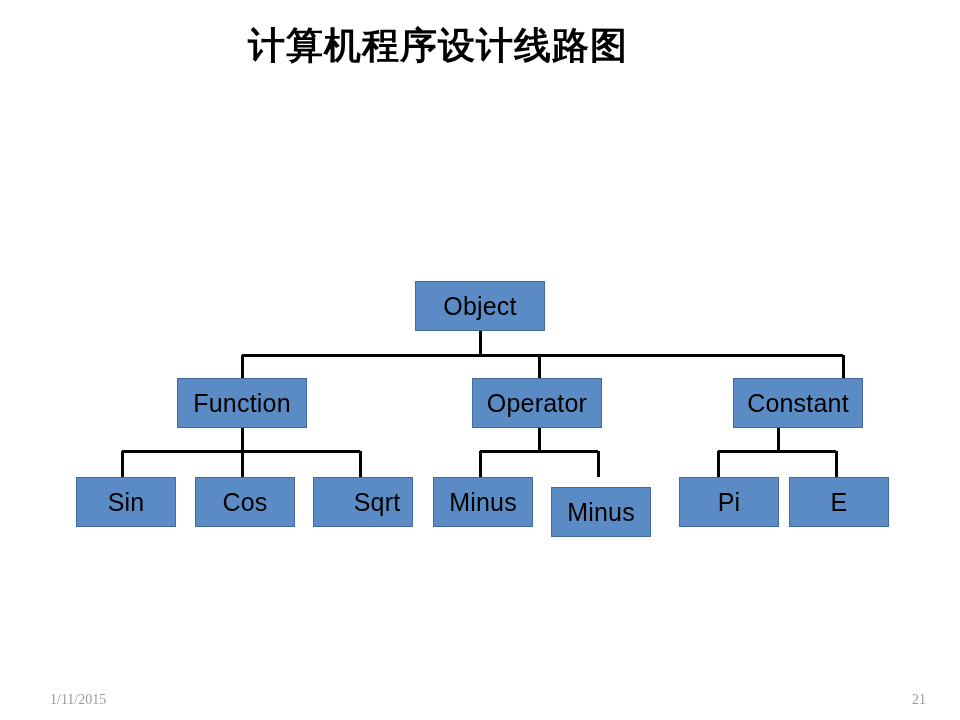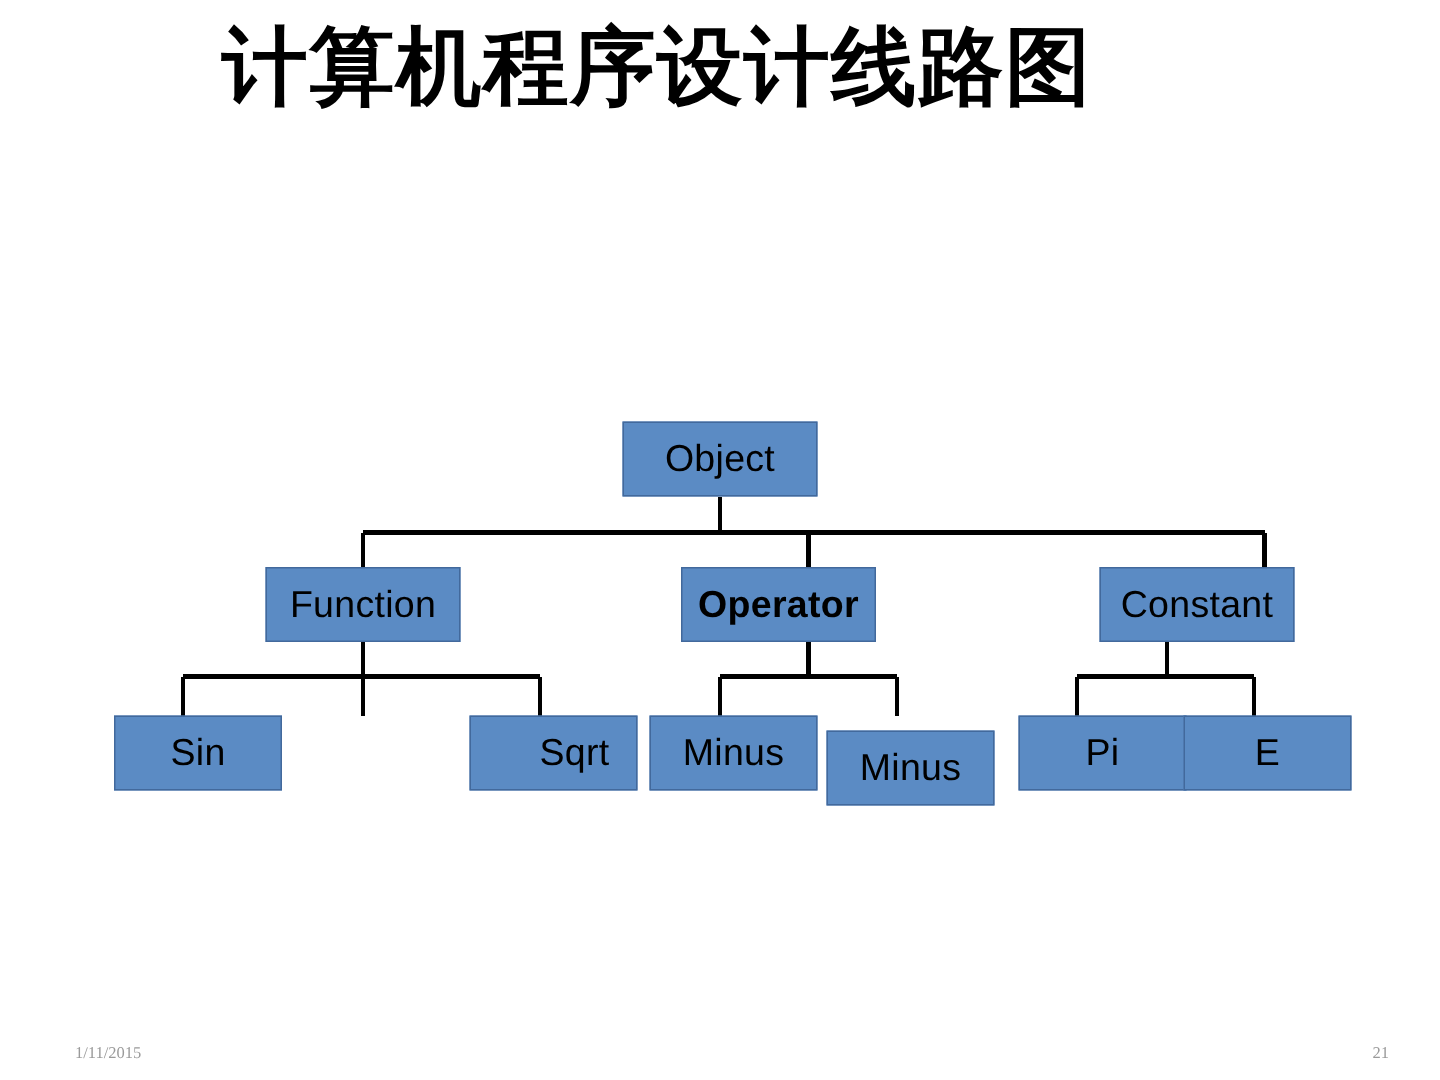--- a/index.html
+++ b/index.html
@@ -18,21 +18,21 @@
 
   
   #slide-title {
     position: absolute;
     left: 0;
     top: 10px;
     width: 876px;
     text-align: center;
     font-family: "Liberation Serif", "DejaVu Serif", serif;
     font-weight: bold;
-    font-size: 57px;
+    font-size: 37px;
     line-height: 72px;
     letter-spacing: 1px;
     color: #000000;
     white-space: nowrap;
   }
 
   
   #diagram {
     position: absolute;
     left: 0;
@@ -59,28 +59,28 @@
     align-items: center;
     justify-content: center;
     font-family: "Liberation Sans", sans-serif;
     font-size: 25px;
     line-height: 1;
     letter-spacing: 0.2px;
     white-space: nowrap;
   }
   .node.root   { width: 130px; height: 50px; }
   .node.branch { width: 130px; height: 50px; }
-  .node.leaf   { width:  112px; height: 50px; }
+  .node.leaf   { width:  100px; height: 50px; }
 
   
   .footer-text {
     position: absolute;
     bottom: 12px;
     font-family: "Liberation Serif", "DejaVu Serif", serif;
-    font-size: 11px;
+    font-size: 14px;
     color: #9a9a9a;
     white-space: nowrap;
   }
   #footer-date { left: 50px; }
   #footer-page { right: 34px; }
 </style>
 </head>
 <body>
 
 <div id="slide">
@@ -112,24 +112,25 @@
         <path d="M778,428 L778,451"></path>
         <path d="M718,451 L836,451"></path>
         <path d="M718,451 L718,477"></path>
         <path d="M836,451 L836,477"></path>
       </g>
     </svg>
 
     <div class="node branch" style="left:177px; top:378px;">Function</div>
 
     <div class="node root" style="left:415px; top:281px;">Object</div>
-    <div class="node branch" style="left:454px; top:378px;font-weight:bold;">Operator</div>
+    <div class="node branch" style="left:472px; top:378px;">Operator</div>
     <div class="node branch" style="left:714px; top:378px;margin-left:19px;">Constant</div>
 
     <div class="node leaf" style="left:76px; top:477px;">Sin</div>
+    <div class="node leaf" style="left:195px; top:477px;">Cos</div>
     <div class="node leaf" style="left:313px; top:477px;padding-left:28px;">Sqrt</div>
     <div class="node leaf" style="left:433px; top:477px;">Minus</div>
     <div class="node leaf" style="left:551px; top:477px;margin-top:10px;">Minus</div>
     <div class="node leaf" style="left:679px; top:477px;">Pi</div>
     <div class="node leaf" style="left:789px; top:477px;">E</div>
 
   </div>
 
   <div id="footer-date" class="footer-text">1/11/2015</div>
 

